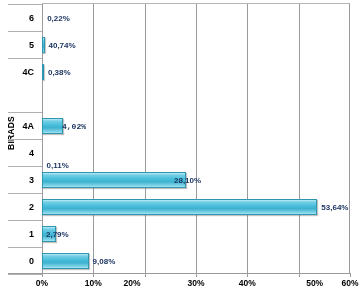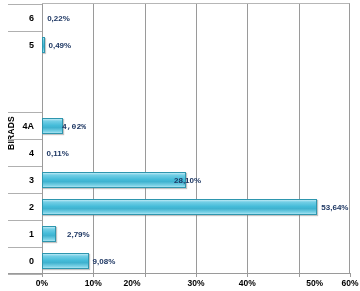--- a/index.html
+++ b/index.html
@@ -138,50 +138,56 @@
       <div class="gridline" style="left: 256.667px;"></div>
       <div class="row" style="top: 0px;">
         <div class="row-sep" style="top: 0px;"></div>
         <div class="cat-label">6</div>
         <div class="val-label" style="left: 5.12933px;">0,22%</div>
       </div>
       <div class="row" style="top: 27px;">
         <div class="row-sep" style="top: 0px;"></div>
         <div class="cat-label">5</div>
         <div class="bar" title="0,49%" style="width: 2.51533px;"></div>
-        <div class="val-label" style="left: 6.51533px;">0,49%</div>
+        <div class="val-label" style="left: 6.51533px;">40,74%</div>
+      </div>
+      <div class="row" style="top: 54px;">
+        <div class="row-sep" style="top: 0px;"></div>
+        <div class="cat-label">4C</div>
+        <div class="bar" title="0,38%" style="width: 1.95067px;"></div>
+        <div class="val-label" style="left: 5.95067px;">0,38%</div>
       </div>
       <div class="row" style="top: 108px;">
         <div class="row-sep" style="top: 0px;"></div>
         <div class="cat-label">4A</div>
         <div class="bar" title="4,02%" style="width: 20.636px;"></div>
         <div class="val-label" style="left: 20px; font-family: Liberation Mono, monospace;">4,02%</div>
       </div>
       <div class="row" style="top: 135px;">
         <div class="row-sep" style="top: 0px;"></div>
         <div class="cat-label">4</div>
-        <div class="val-label" style="left: 4.56467px;">0,11%</div>
+        <div class="val-label" style="left: 4.56467px; margin-top: 12px;">0,11%</div>
       </div>
       <div class="row" style="top: 162px;">
         <div class="row-sep" style="top: 0px;"></div>
         <div class="cat-label">3</div>
         <div class="bar" title="28,10%" style="width: 144.247px;"></div>
         <div class="val-label" style="left: 132px;">28,10%</div>
       </div>
       <div class="row" style="top: 189px;">
         <div class="row-sep" style="top: 0px;"></div>
         <div class="cat-label">2</div>
         <div class="bar" title="53,64%" style="width: 275.352px;"></div>
         <div class="val-label" style="left: 279.352px;">53,64%</div>
       </div>
       <div class="row" style="top: 216px;">
         <div class="row-sep" style="top: 0px;"></div>
         <div class="cat-label">1</div>
         <div class="bar" title="2,79%" style="width: 14.322px;"></div>
-        <div class="val-label" style="left: 25px; text-align: right;">2,79%</div>
+        <div class="val-label" style="left: 4px; text-align: right;">2,79%</div>
       </div>
       <div class="row" style="top: 243px;">
         <div class="row-sep" style="top: 0px;"></div>
         <div class="cat-label">0</div>
         <div class="bar" title="9,08%" style="width: 46.6107px;"></div>
         <div class="val-label" style="left: 50.6107px;">9,08%</div>
       </div>
       <div class="row-sep" style="top: 270px;"></div>
     </div>
 

